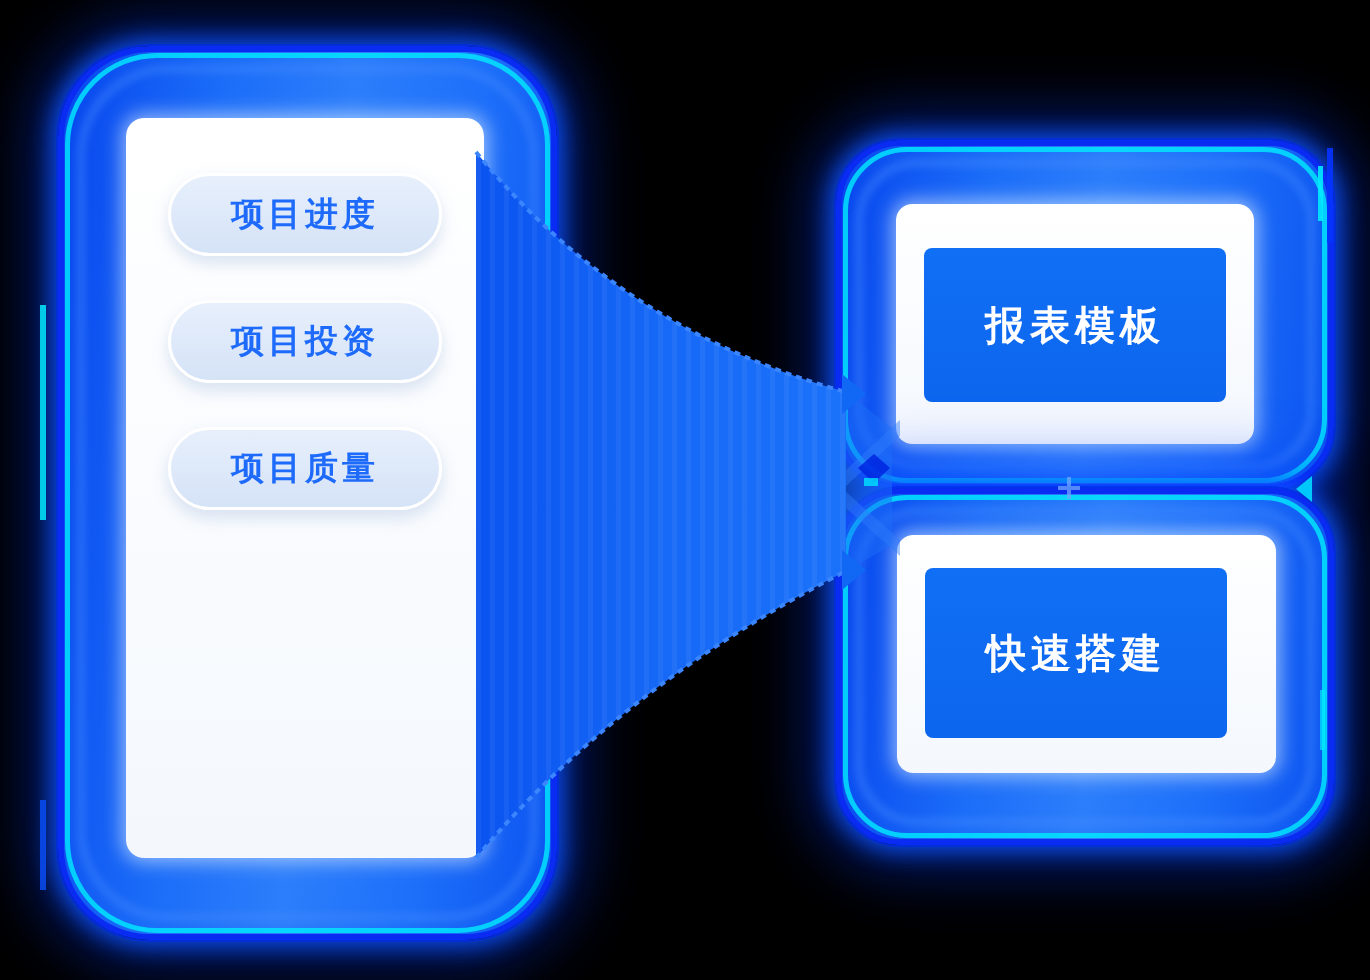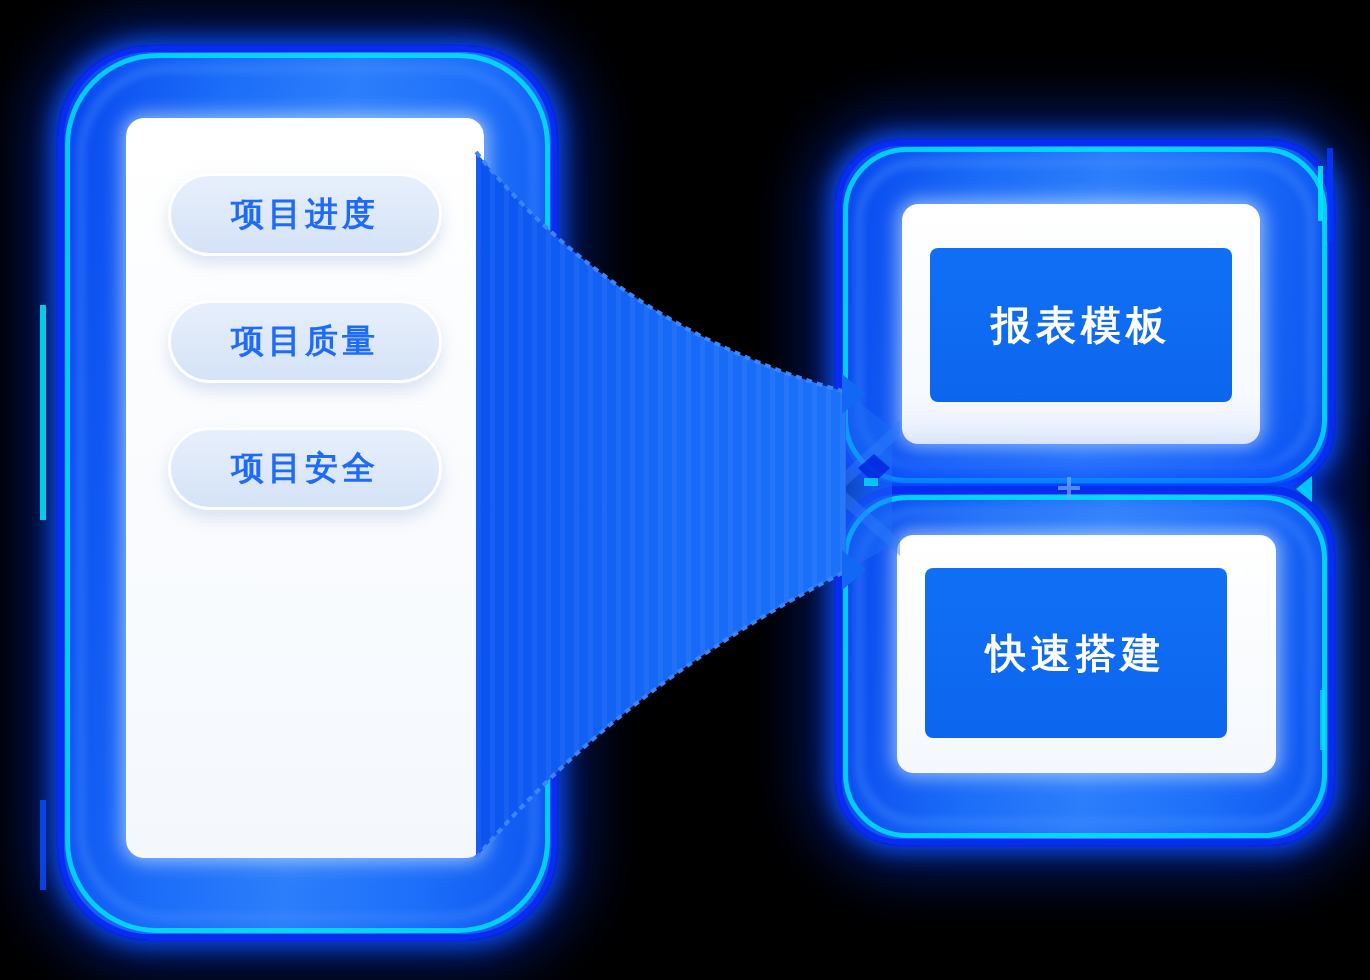--- a/index.html
+++ b/index.html
@@ -31,21 +31,21 @@
   #rt-frame   { left:836px; top:140px; width:486px; height:338px; border-radius:64px; z-index:2; }
   #rb-frame   { left:836px; top:488px; width:486px; height:345px; border-radius:64px; z-index:2; }
 
   
   .white-card {
     position:absolute; z-index:3;
     background:linear-gradient(180deg,#ffffff 0%,#f4f8fd 100%);
     box-shadow:0 0 18px 5px rgba(235,245,255,.55);
   }
   #left-card { left:62px; top:66px; width:358px; height:740px; border-radius:18px; }
-  #rt-card   { left:54px; top:58px; width:358px; height:240px; border-radius:16px;margin-left:6px; }
+  #rt-card   { left:54px; top:58px; width:358px; height:240px; border-radius:16px; }
   #rb-card   { left:55px; top:41px; width:357px; height:238px; border-radius:16px;padding-left:22px; }
 
   
   #pill-list {
     position:absolute; inset:0; display:flex; flex-direction:column;
     align-items:center; padding-top:55px; gap:44px; box-sizing:border-box;
   }
   .pill {
     width:274px; height:83px; border-radius:42px; box-sizing:border-box;
     background:linear-gradient(180deg,#e7effc 0%,#d5e3f7 100%);
@@ -89,22 +89,22 @@
 </style>
 </head>
 <body>
 
 <div id="stage">
 
   <div id="left-frame" class="glow-frame">
     <div id="left-card" class="white-card">
       <div id="pill-list">
         <div class="pill">项目进度</div>
+        <div class="pill">项目投资</div>
         <div class="pill">项目质量</div>
-        <div class="pill">项目安全</div>
       </div>
     </div>
   </div>
 
   <div id="rt-frame" class="glow-frame">
     <div id="rt-card" class="white-card">
       <div id="rt-chip" class="blue-chip">
         <span>报表模板</span>
       </div>
     </div>

